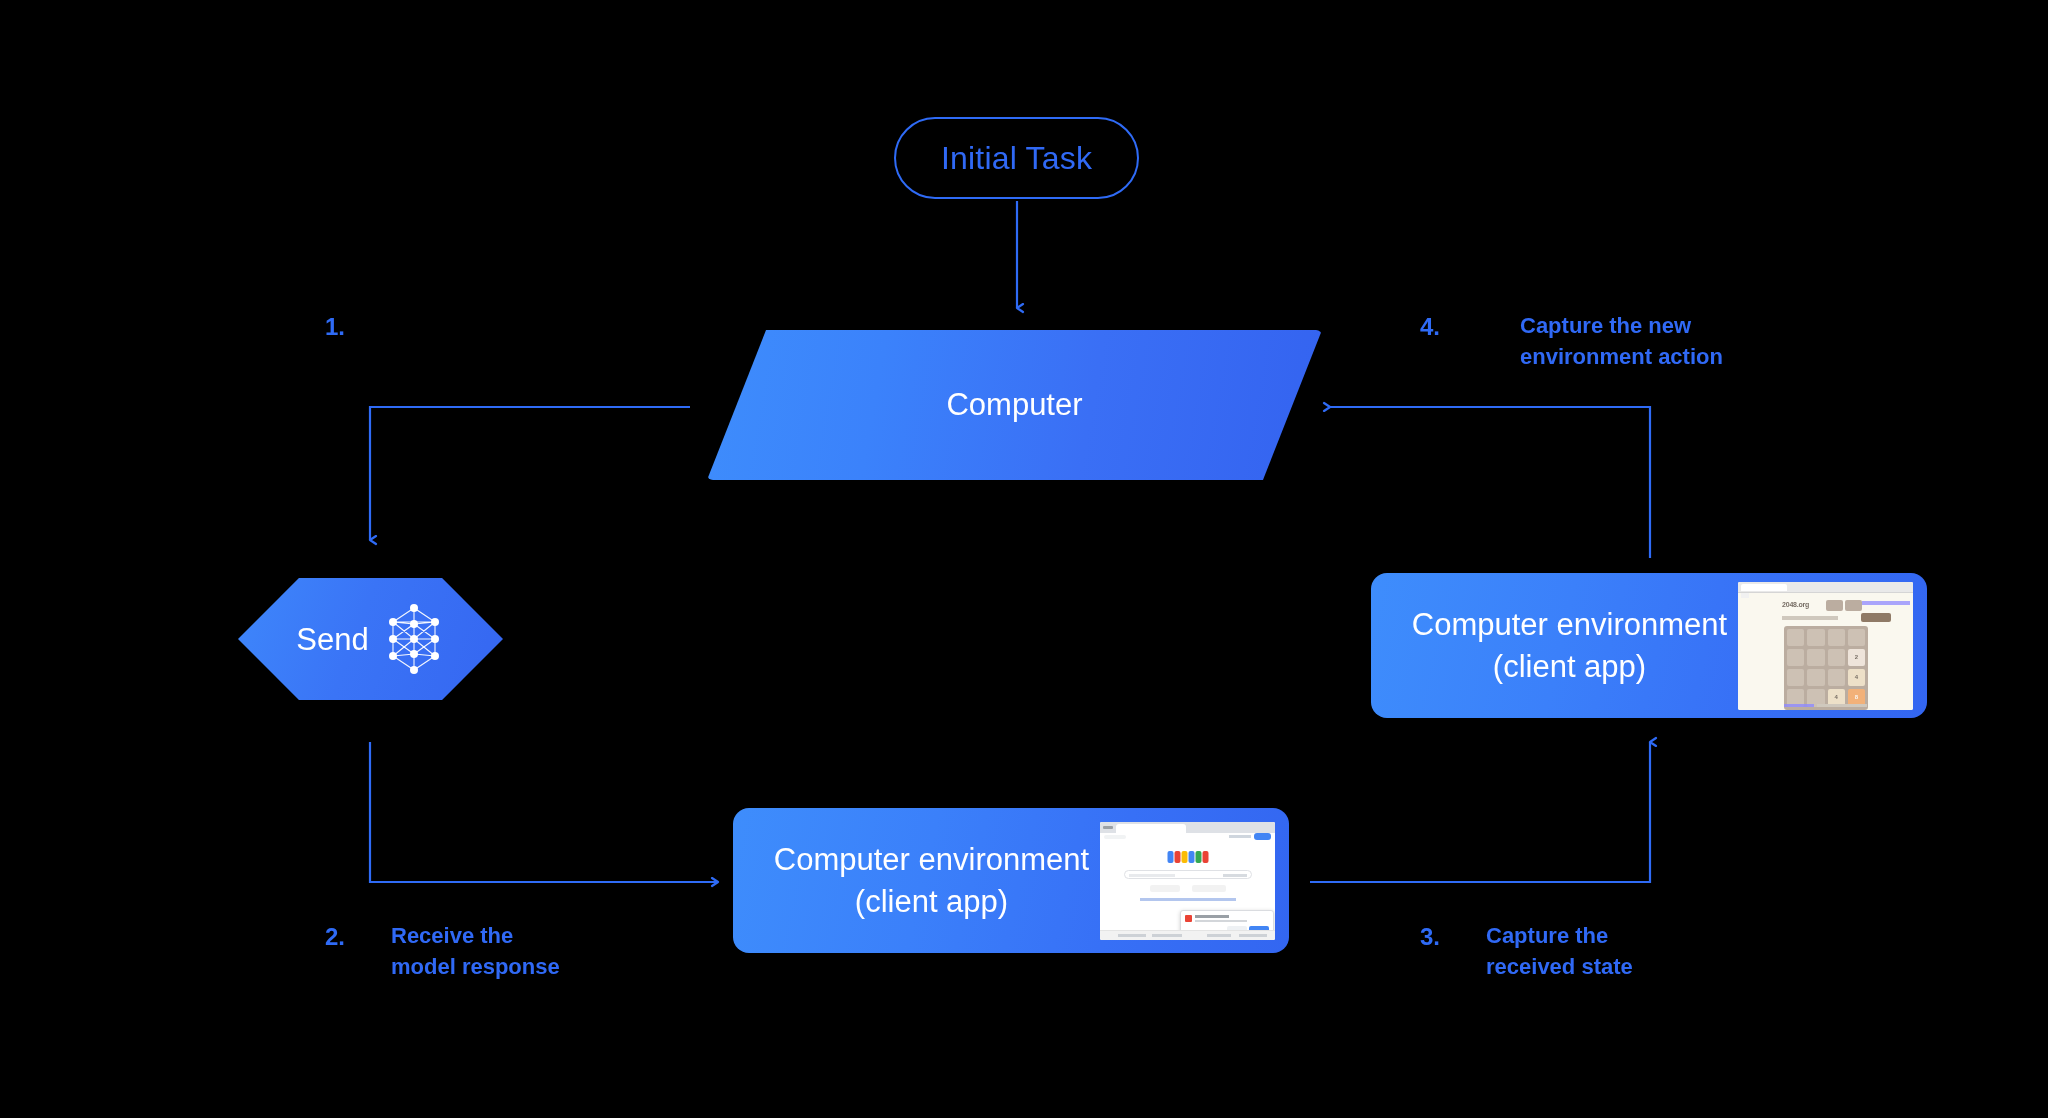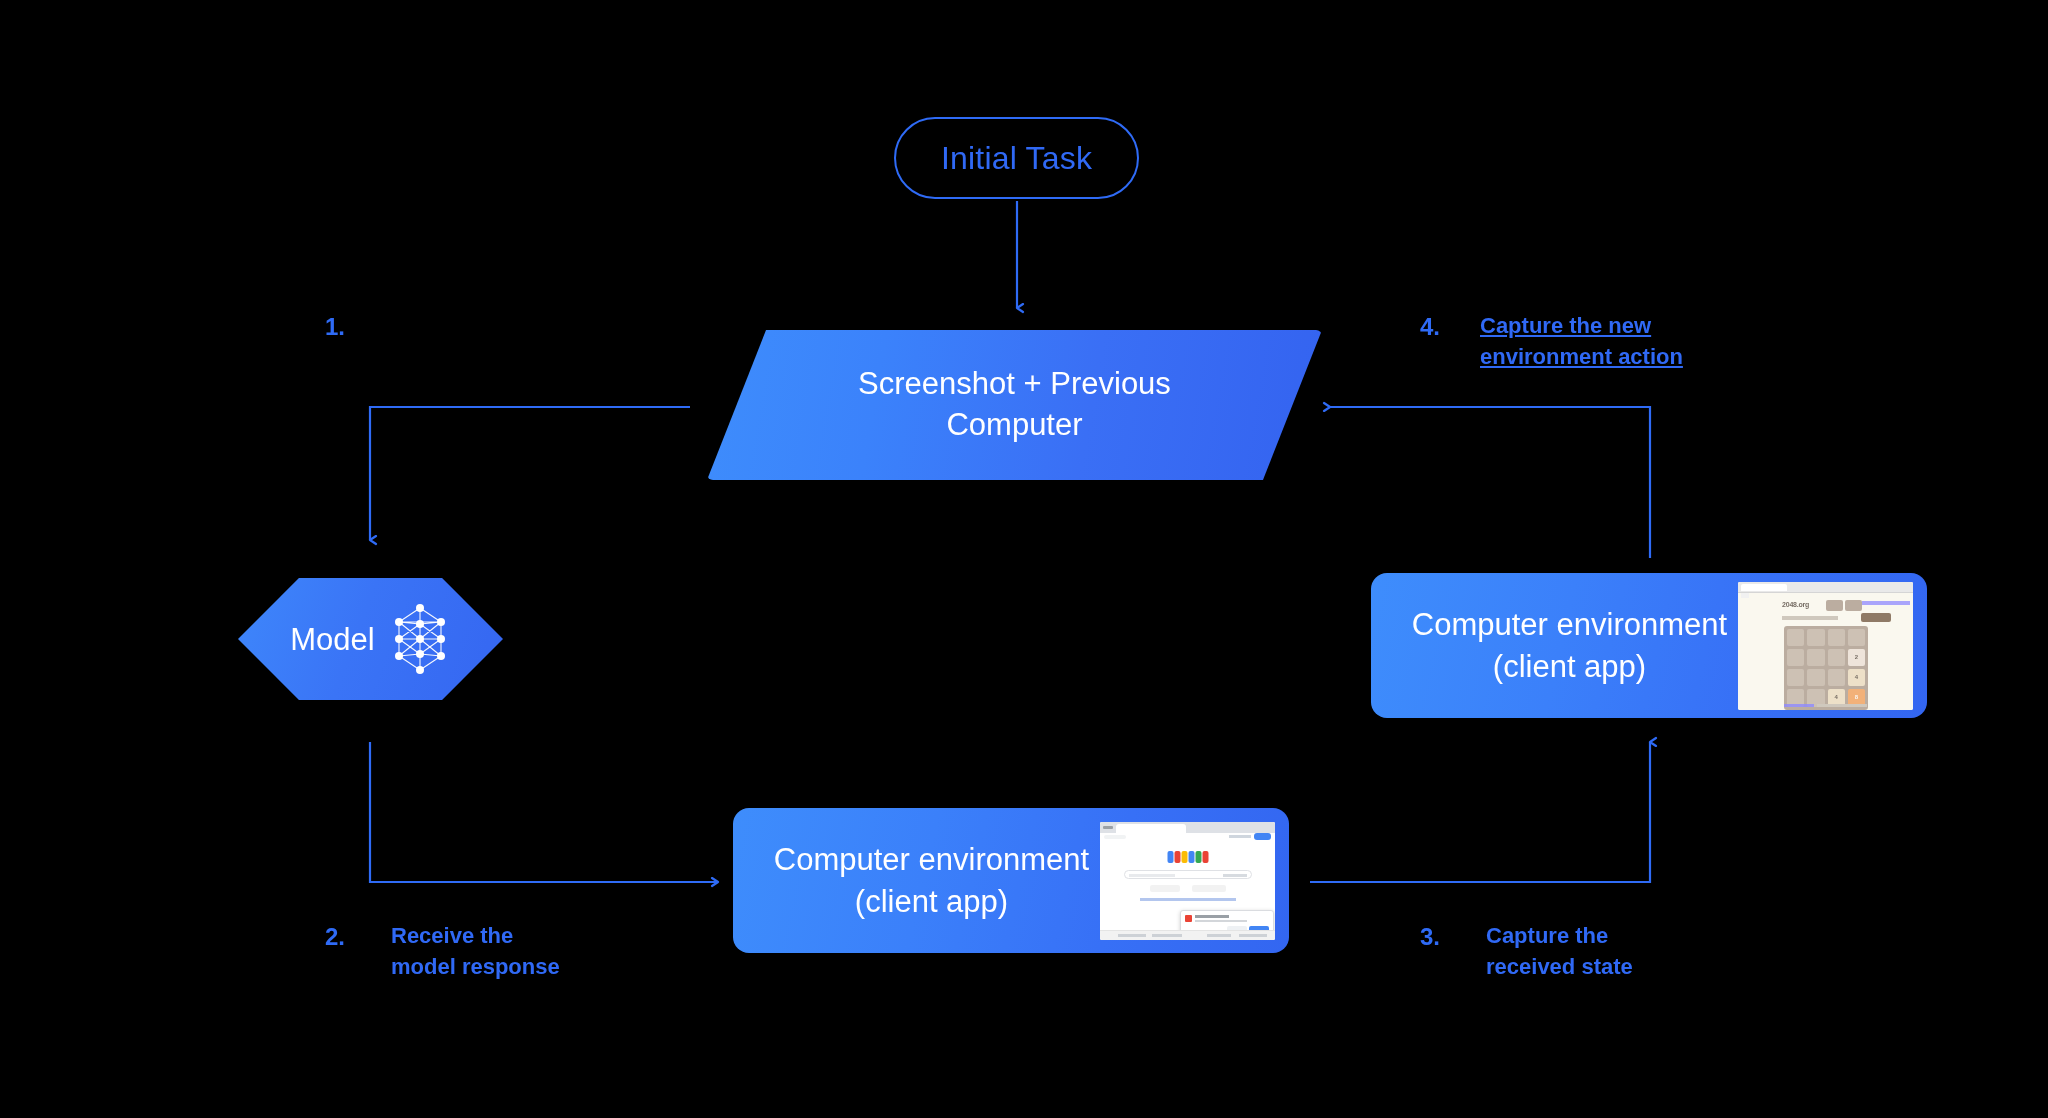--- a/index.html
+++ b/index.html
@@ -128,21 +128,21 @@
   .step{position:absolute;display:flex;align-items:flex-start;}
   .step .num{color:#2F6BF6;font-size:24px;font-weight:700;line-height:1.42;}
   .step .txt{color:#3069F5;font-size:22px;font-weight:700;line-height:1.42;}
   #step1{left:325px;top:310px;}
   #step1 .txt{margin-left:66px;}
   #step2{left:325px;top:920px;}
   #step2 .txt{margin-left:66px;}
   #step3{left:1420px;top:920px;}
   #step3 .txt{margin-left:66px;}
   #step4{left:1420px;top:310px;}
-  #step4 .txt{margin-left:60px;text-decoration:underline;}
+  #step4 .txt{margin-left:100px;}
   .step .num{position:absolute;left:0;top:0;}
 </style>
 </head>
 <body>
 
 <div id="stage">
 
   <svg id="wires" viewBox="0 0 2048 1118">
     <defs>
       <marker id="ah-down" markerWidth="12" markerHeight="12" refX="5" refY="9" orient="auto" markerUnits="userSpaceOnUse">
@@ -170,29 +170,28 @@
     <path d="M1650 558 L1650 407 L1330 407" fill="none" stroke="#2F6BF6" stroke-width="2.2" marker-end="url(#ah-left)"></path>
   </svg>
 
   <div class="pill">
     <span>Initial Task</span>
   </div>
 
   <div class="para-wrap">
     <div class="para-bg"></div>
     <div class="para-label">
-      <span>Screenshot + Previous</span>
       <span>Computer</span>
     </div>
   </div>
 
   <div class="hex-wrap">
     <div class="hex-bg"></div>
     <div class="hex-inner">
-      <span class="hex-text">Model</span>
+      <span class="hex-text">Send</span>
       <svg class="nn-icon" viewBox="0 0 62 74">
         <g stroke="#ffffff" stroke-width="1.1" fill="none" opacity="0.95">
           <path d="M31 6 L10 20 M31 6 L31 22 M31 6 L52 20
                    M10 20 L31 22 M10 20 L52 20 M52 20 L31 22
                    M10 20 L10 37 M52 20 L52 37 M10 20 L31 37 M52 20 L31 37
                    M31 22 L10 37 M31 22 L52 37 M31 22 L31 37
                    M10 37 L31 37 M52 37 L31 37
                    M10 37 L10 54 M52 37 L52 54 M10 37 L31 52 M52 37 L31 52
                    M31 37 L10 54 M31 37 L52 54 M31 37 L31 52
                    M10 54 L31 52 M52 54 L31 52

